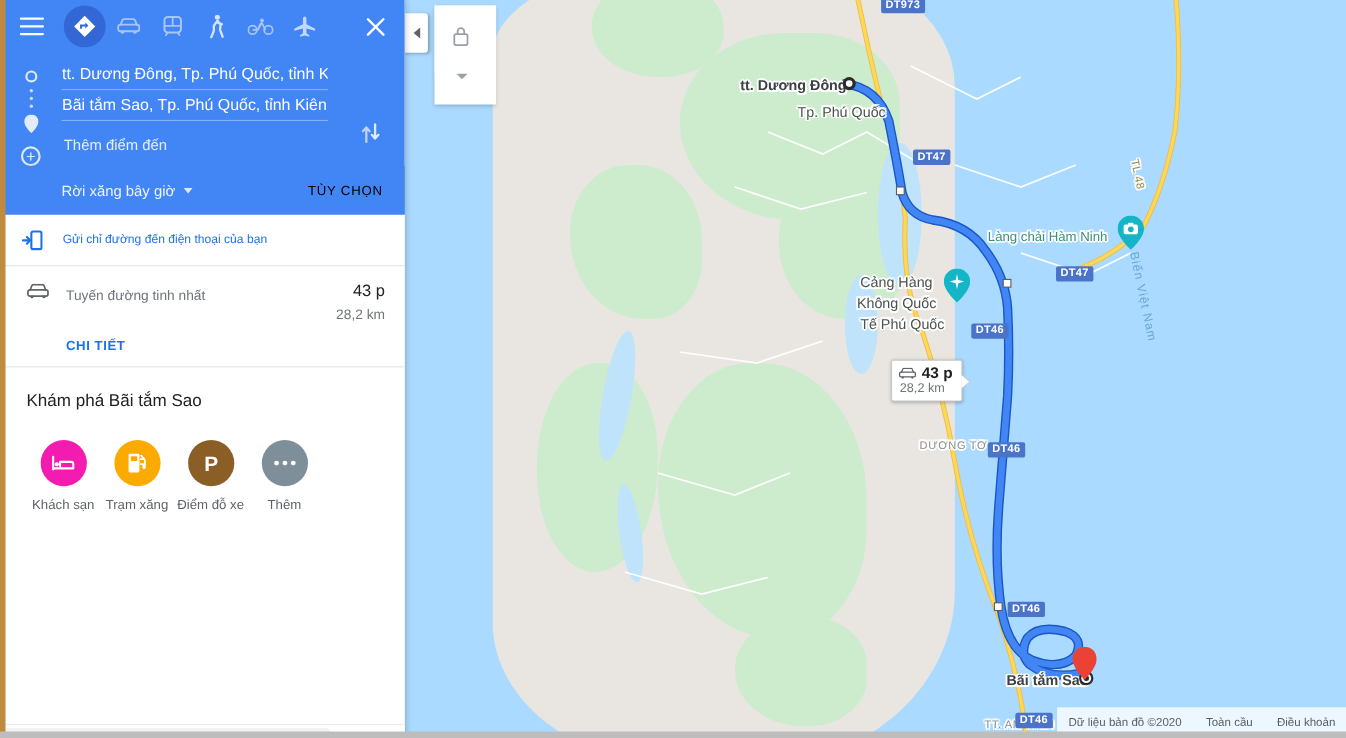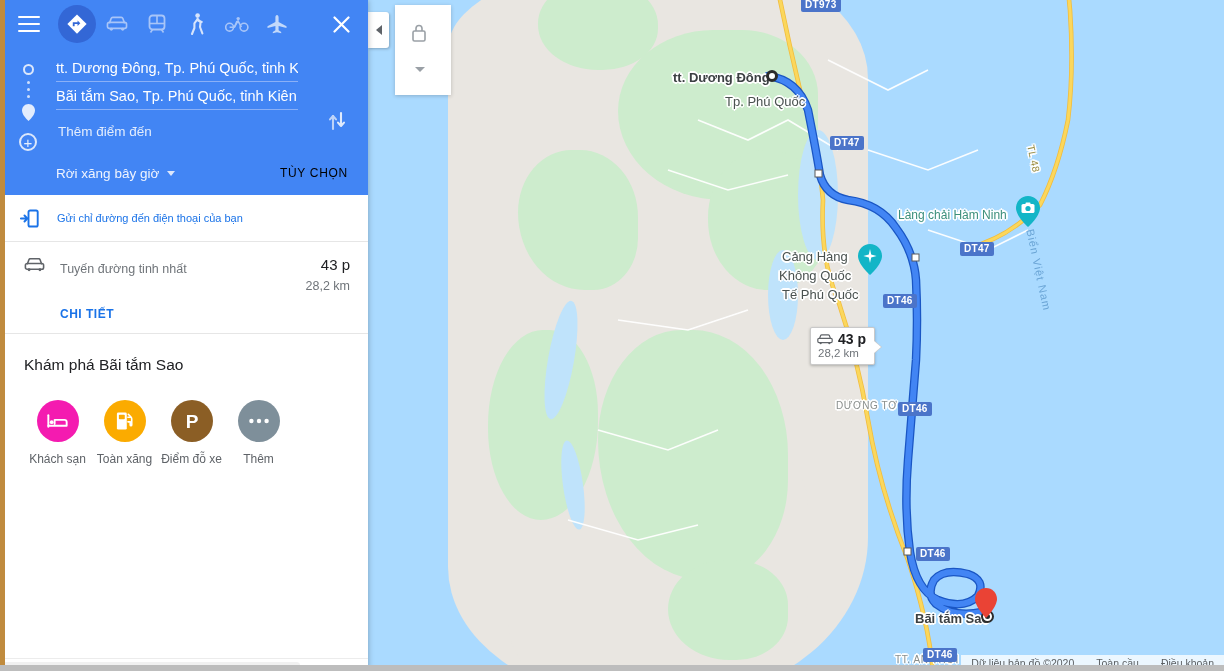--- a/index.html
+++ b/index.html
@@ -123,21 +123,21 @@
     width: 0; height: 0;
     border-top: 6px solid transparent;
     border-bottom: 6px solid transparent;
     border-left: 7px solid #fff;
     filter: drop-shadow(1px 0 0 #c9c9c9);
   }
 
   
   #attribution {
     position: absolute; right: 0; bottom: 0;
-    height: 16px; display: flex; align-items: center; gap: 22px;
+    height: 28px; display: flex; align-items: center; gap: 22px;
     padding: 0 10px;
     font-size: 10.5px; color: #5a5f63;
     background: rgba(255,255,255,0.78);
   }
   #attribution span { white-space: nowrap; }
 
   
   #satellite-toggle {
     position: absolute; left: 387px; top: 582px;
     width: 68px; height: 68px;
@@ -631,21 +631,21 @@
 
         <div class="cat">
           <div class="bubble" style="background:#fbab00;">
             <svg width="19" height="20" viewBox="0 0 20 21">
               <rect x="2" y="1.6" width="10.4" height="17.8" rx="1.4" fill="#fff"></rect>
               <rect x="4.1" y="4" width="6.2" height="4.6" rx="0.8" fill="#fbab00"></rect>
               <path d="M13.6 6.6 L16.4 6.6 C17.2 6.6 17.6 7.2 17.6 8 L17.6 14.6 C17.6 15.8 16 15.8 16 14.6 L16 11.4 L13.6 11.4" stroke="#fff" stroke-width="1.7" fill="none" stroke-linecap="round" stroke-linejoin="round"></path>
               <path d="M14 3.4 L16.6 6" stroke="#fff" stroke-width="1.7" stroke-linecap="round"></path>
             </svg>
           </div>
-          <div class="catlabel">Toàn xăng</div>
+          <div class="catlabel">Trạm xăng</div>
         </div>
 
         <div class="cat">
           <div class="bubble" style="background:#8b5e25;">
             <svg width="20" height="22" viewBox="0 0 20 22">
               <text x="10" y="18" text-anchor="middle" font-family="Liberation Sans, sans-serif" font-size="19" font-weight="bold" fill="#fff">P</text>
             </svg>
           </div>
           <div class="catlabel">Điểm đỗ xe</div>
         </div>

